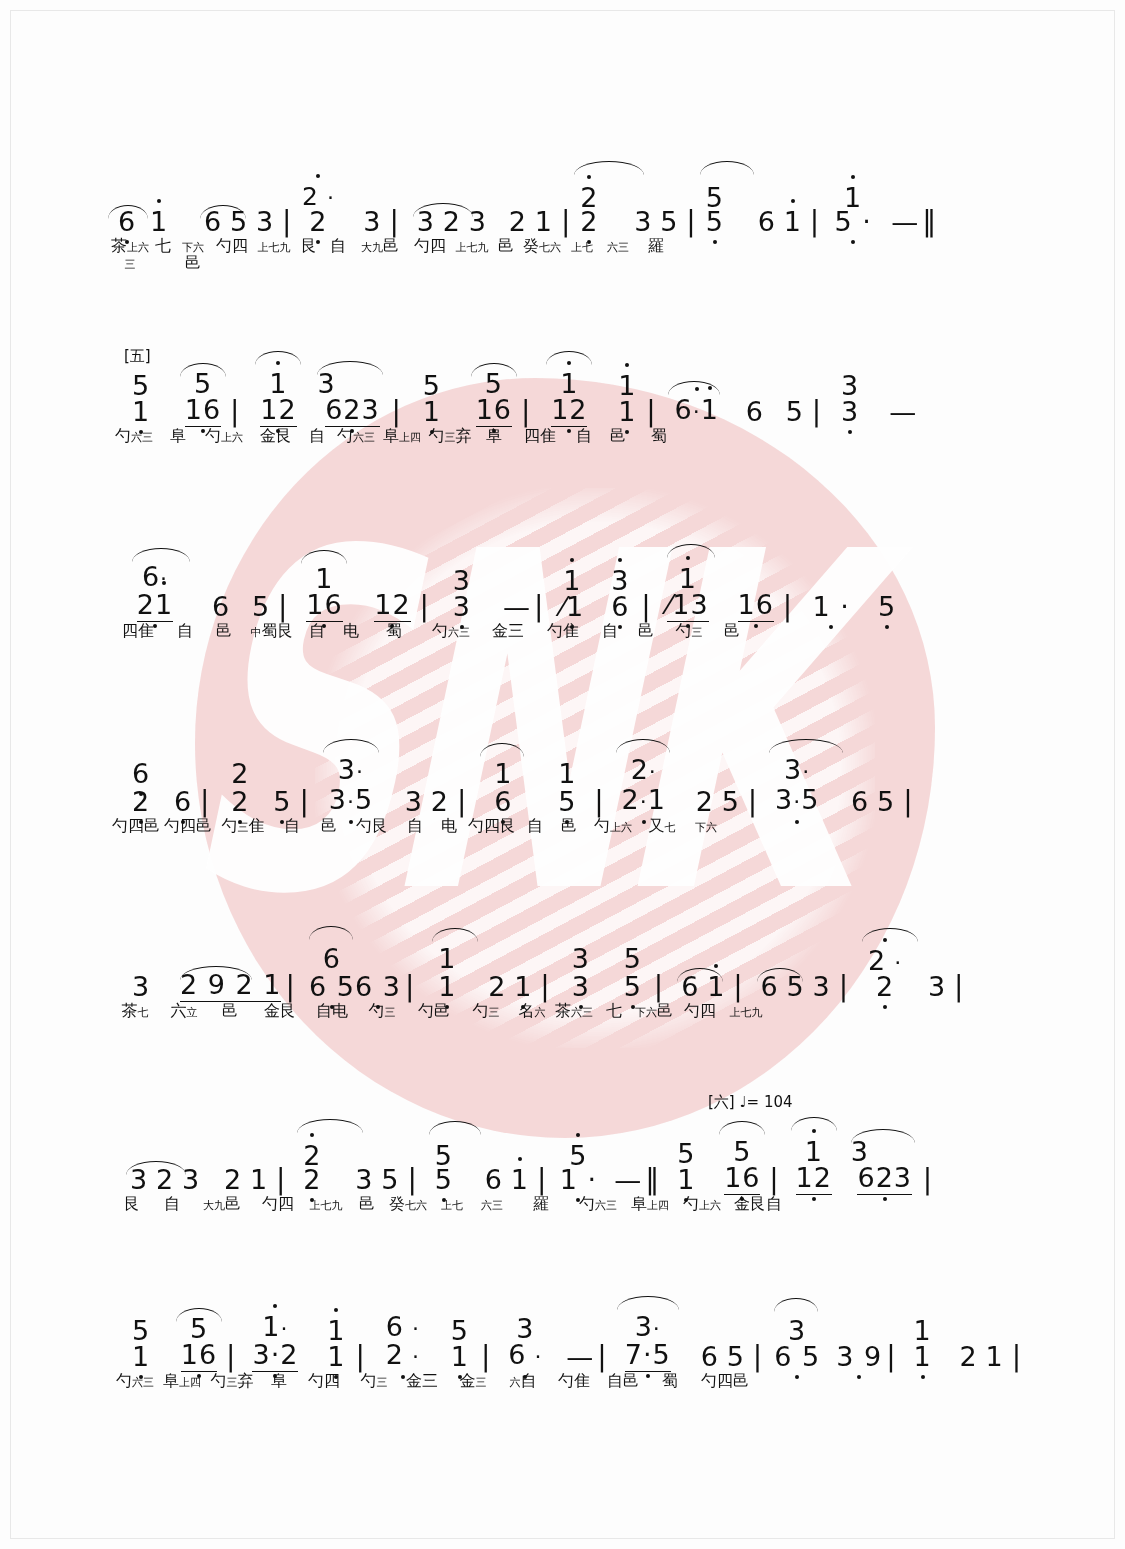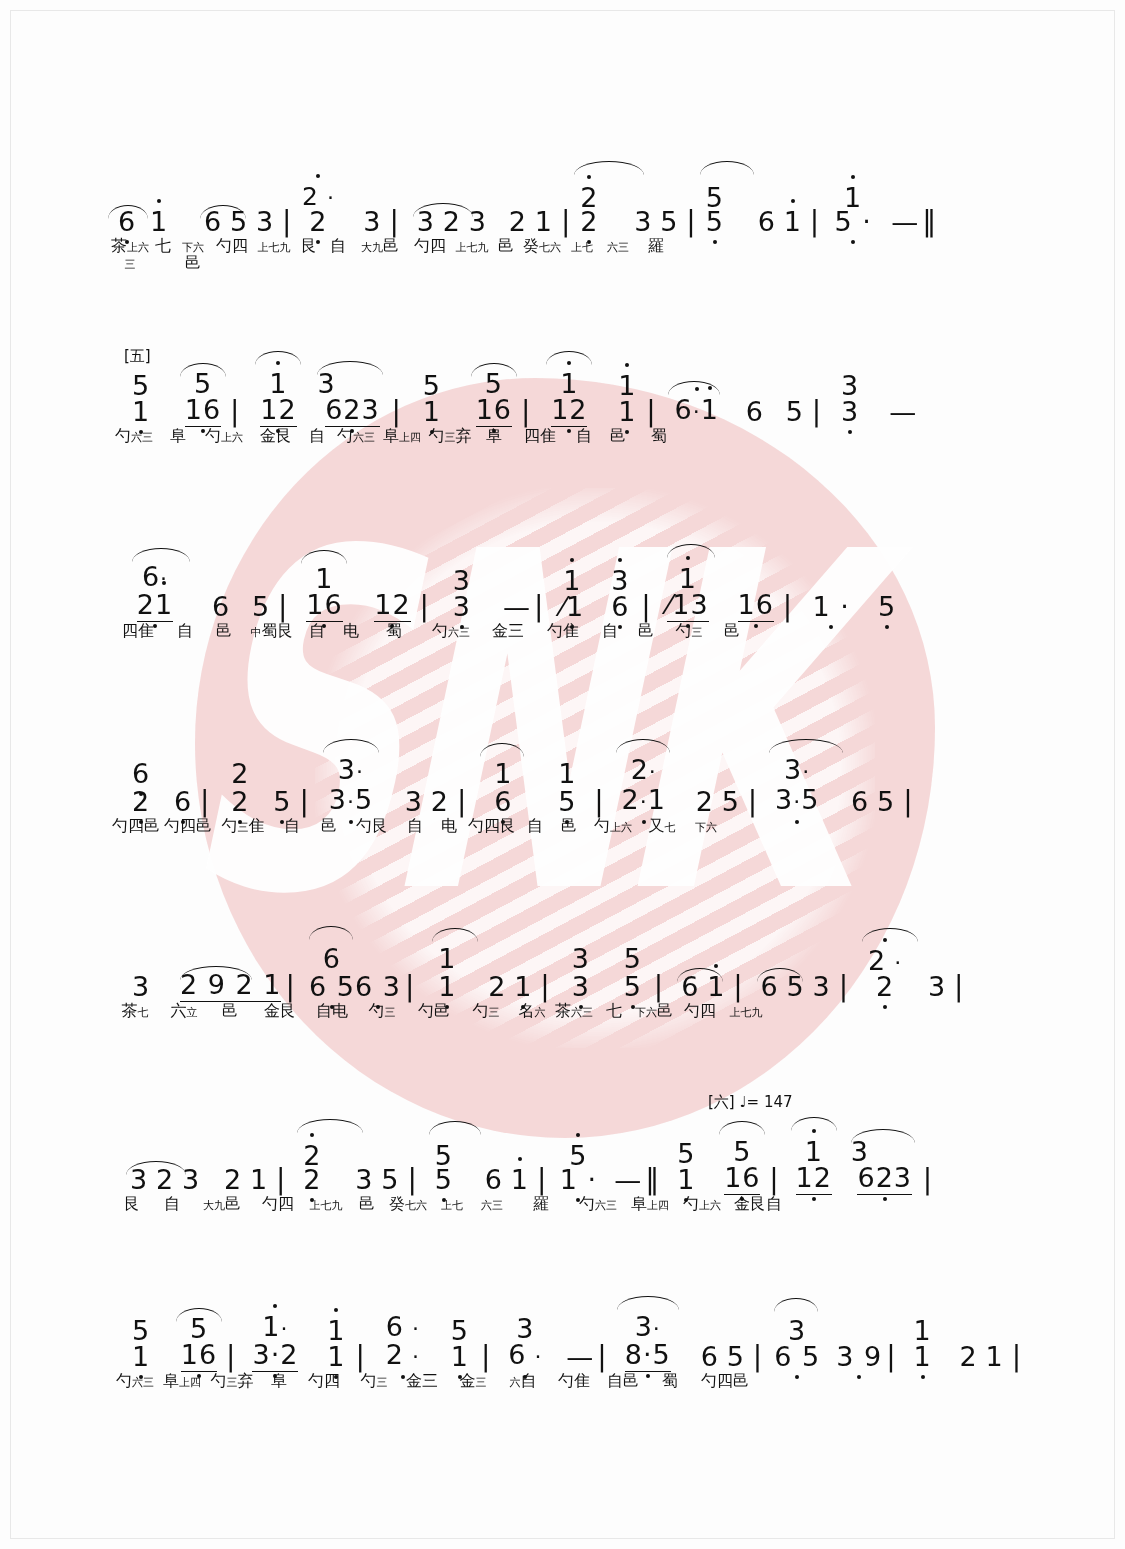--- a/index.html
+++ b/index.html
@@ -683,21 +683,21 @@
         <div class="gc" style="width:36px;">七</div>
         <div class="gc" style="width:44px;"><span class="gc-small">下六</span>邑</div>
         <div class="gc" style="width:48px;">勺四</div>
         <div class="gc" style="width:44px;"><span class="gc-small">上七九</span></div>
       </div>
     </div>
 
     <div class="system" style="top:1095px;">
       <div class="tempo" style="left:598px; top:-2px;">
         <span>[六]</span>
-        <span>♩= 147</span>
+        <span>♩= 104</span>
       </div>
 
       <div class="jianpu-row" style="height:76px; padding-top:24px;">
         <div class="cell" style="margin-left:16px;">
           <div class="slur" style="width:60px; left:0; top:-4px;"></div>
           <div class="num">3</div>
         </div>
         <div class="cell">
             <div class="num">2</div>
           </div>
@@ -835,21 +835,21 @@
         </div>
         <div class="cell" style="margin-left:18px;">
             <div class="dashline">—</div>
           </div>
 
         <div class="barline">|</div>
 
         <div class="cell" style="min-width:62px; margin-left:6px;">
           <div class="slur" style="width:62px; left:0; top:-16px;"></div>
           <div class="num">3<span style="font-size:22px;">·</span></div>
-          <div class="num underline dotunder" style="margin-top:-4px;">8·5</div>
+          <div class="num underline dotunder" style="margin-top:-4px;">7·5</div>
         </div>
         <div class="cell" style="margin-left:18px;">
             <div class="num">6</div>
           </div>
         <div class="cell">
             <div class="num">5</div>
           </div>
 
         <div class="barline">|</div>
 

